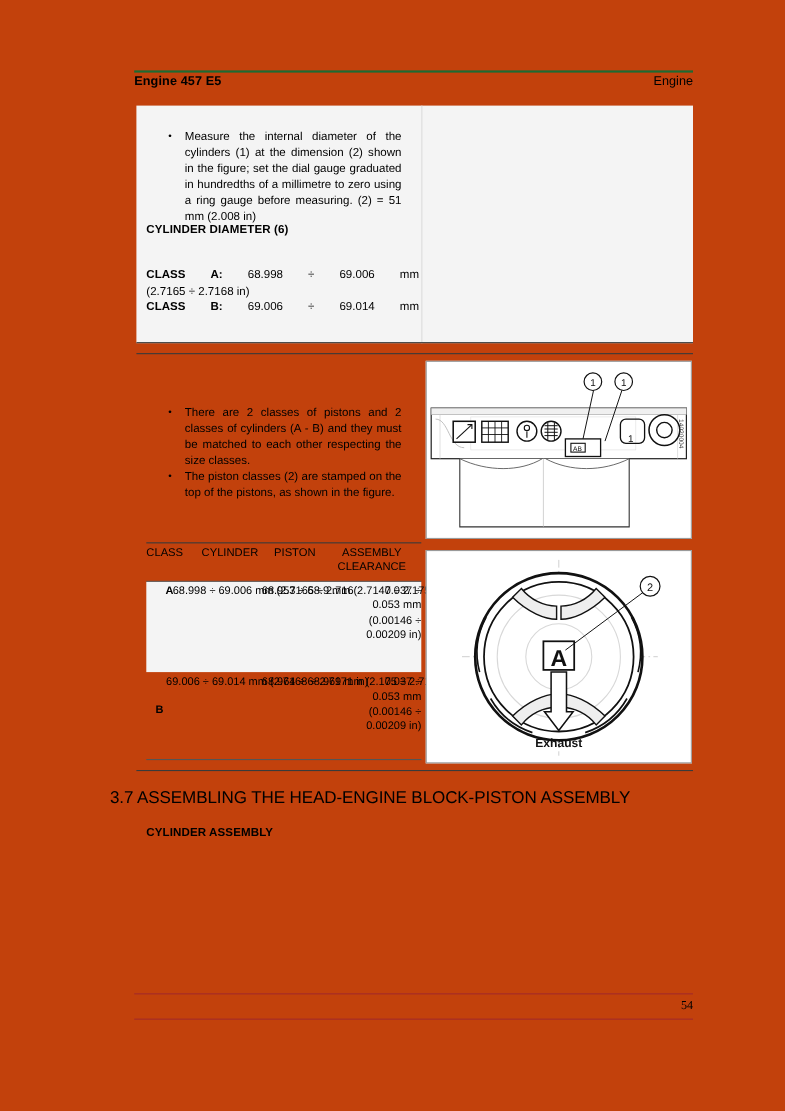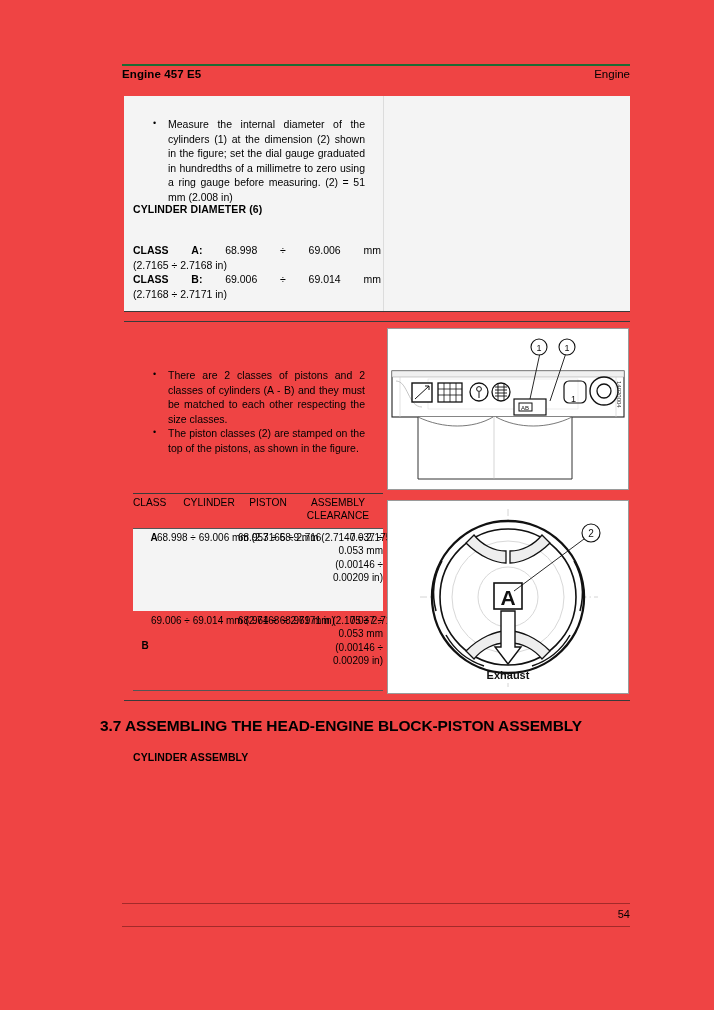--- a/index.html
+++ b/index.html
@@ -14,21 +14,21 @@
     font-family: "Liberation Sans", sans-serif;
     color: #000000;
     overflow: hidden;
   }
 
   .page {
     position: absolute;
     left: 0; top: 0;
     width: 714px;
     height: 1010px;
-    background: #ef4444;
+    background: #c2410c;
   }
 
   
   .header-rule {
     position: absolute;
     left: 122px; top: 64px;
     width: 508px; height: 0;
     border-top: 2px solid #1d6b33;
   }
   .header-row {
@@ -154,21 +154,21 @@
     text-align: right;
   }
   .row-shade { background: #f4f4f4; }
 
   
   .h-section {
     position: absolute;
     left: 100px;
     width: 532px;
     font-size: 15.5px;
-    font-weight: bold;
+    font-weight: normal;
     letter-spacing: -.1px;
   }
   .h-sub {
     position: absolute;
     left: 133px;
     font-size: 10.5px;
     font-weight: bold;
     letter-spacing: .1px;
   }
 
@@ -224,21 +224,20 @@
 
   <div class="col-left measure-line" style="top:272px;">
     <div class="spread">
       <b>CLASS</b>
       <b>B:</b>
       <span>69.006</span>
       <span>÷</span>
       <span>69.014</span>
       <span>mm</span>
     </div>
-    <div>(2.7168 ÷ 2.7171 in)</div>
   </div>
 
   <div class="rule-dark" style="left:124px; top:321px; width:506px;"></div>
 
 
   <div class="col-left" style="top:352px;">
     <ul class="bullet-list">
       <li>There are 2 classes of pistons and 2 classes of cylinders (A - B) and they must be matched to each other respecting the size classes.</li>
       <li>The piston classes (2) are stamped on the top of the pistons, as shown in the figure.</li>
     </ul>
@@ -373,16 +372,16 @@
     </svg>
   </div>
 
   <div class="rule-dark" style="left:124px; top:700px; width:506px;"></div>
 
   <div class="h-section" style="top:717px;">3.7 ASSEMBLING THE HEAD-ENGINE BLOCK-PISTON ASSEMBLY</div>
 
   <div class="h-sub" style="top:751px;">CYLINDER ASSEMBLY</div>
 
   <div class="footer-rule" style="top:903px;"></div>
-  <div class="footer-page" style="top:908px;">54</div>
+  <div class="footer-page" style="top:908px;font-family:Liberation Serif, serif;">54</div>
   <div class="footer-rule" style="top:926px;"></div>
 
 </div>
 
 </body></html>

